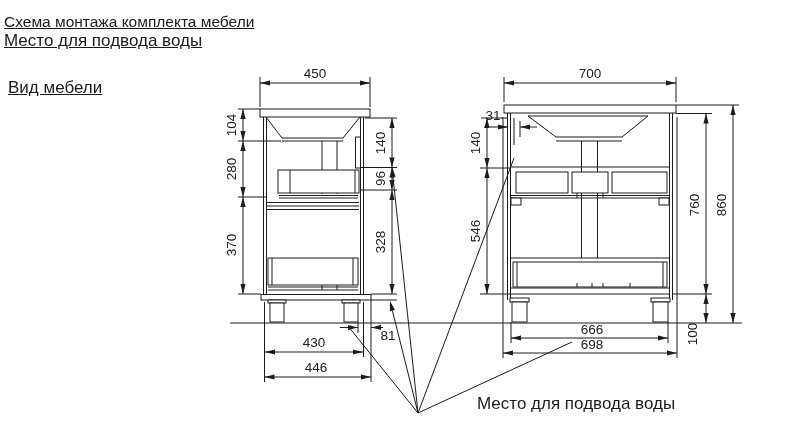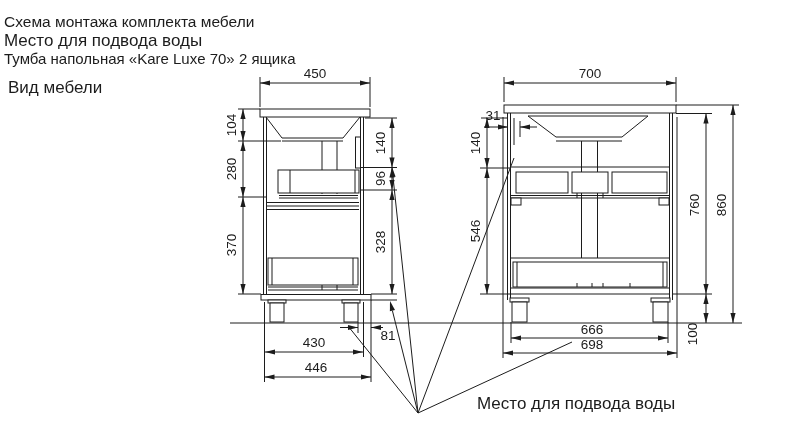--- a/index.html
+++ b/index.html
@@ -1,37 +1,36 @@
 <!DOCTYPE html>
 <html><head>
 <meta charset="utf-8">
 <style>
   html,body{margin:0;padding:0;background:#fff;}
   #stage{position:relative;width:800px;height:445px;background:#fff;overflow:hidden;
          font-family:"Liberation Sans", sans-serif;color:#1c1c1c;}
-  .hdr{position:absolute;left:4px;white-space:nowrap;}
+  .hdr{position:absolute;left:4px;white-space:nowrap;text-decoration:underline;}
   #t1{top:13px;font-size:15.5px;}
   #t2{top:31px;font-size:17px;}
   #t3{top:50px;font-size:15px;}
   #viewlbl{top:78px;left:8px;font-size:17px;}
   #waternote{position:absolute;left:477px;top:394px;font-size:17px;white-space:nowrap;}
   svg{position:absolute;left:0;top:0;}
   line,path{stroke:#1c1c1c;stroke-width:1;fill:none;}
   rect{stroke:#1c1c1c;stroke-width:1;fill:#ffffff;}
   polygon{fill:#1c1c1c;stroke:none;}
   text.dim{font-family:"Liberation Sans",sans-serif;font-size:13.5px;fill:#1c1c1c;text-anchor:middle;}
 </style>
 </head>
 <body>
 
 <div id="stage">
 
   <div class="hdr" id="t1">Схема монтажа комплекта мебели</div>
   <div class="hdr" id="t2">Место для подвода воды</div>
-  <div class="hdr" id="t3">Тумба напольная «Kare Luxe 70» 2 ящика</div>
   <div class="hdr" id="viewlbl">Вид мебели</div>
   <div id="waternote">Место для подвода воды</div>
 
   <svg width="800" height="445" viewBox="0 0 800 445">
 
     <g>
       <line x1="230" y1="323" x2="742" y2="323"></line>
     </g>
 
     <g>

